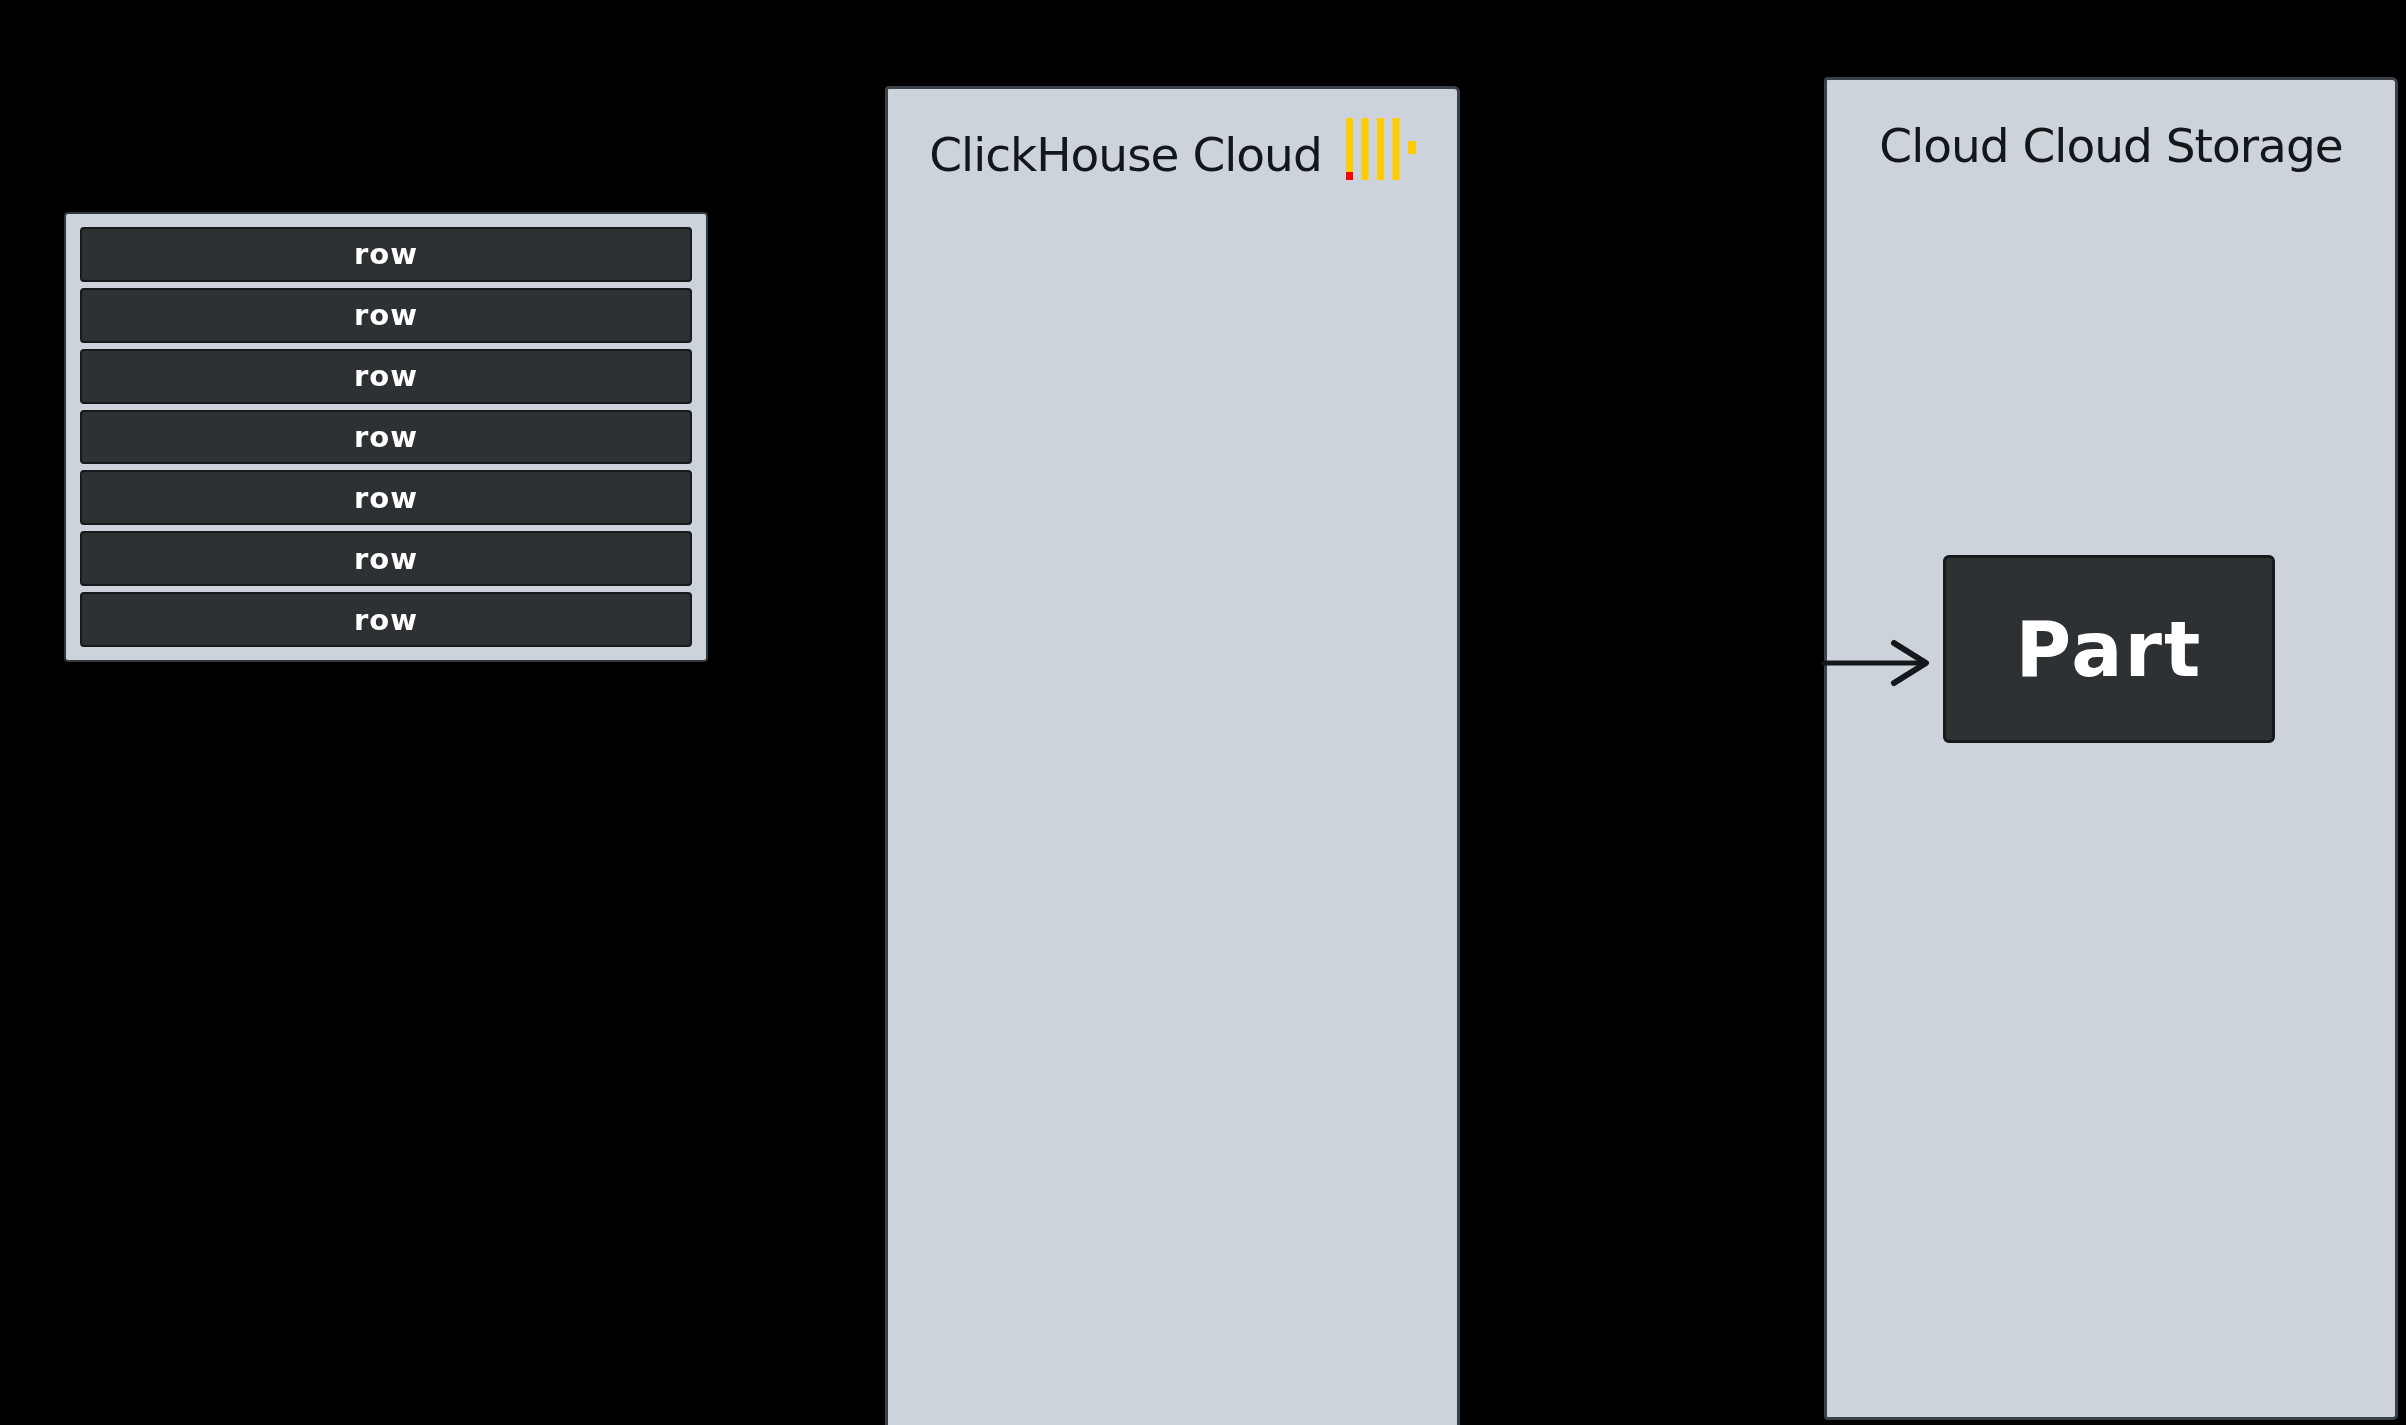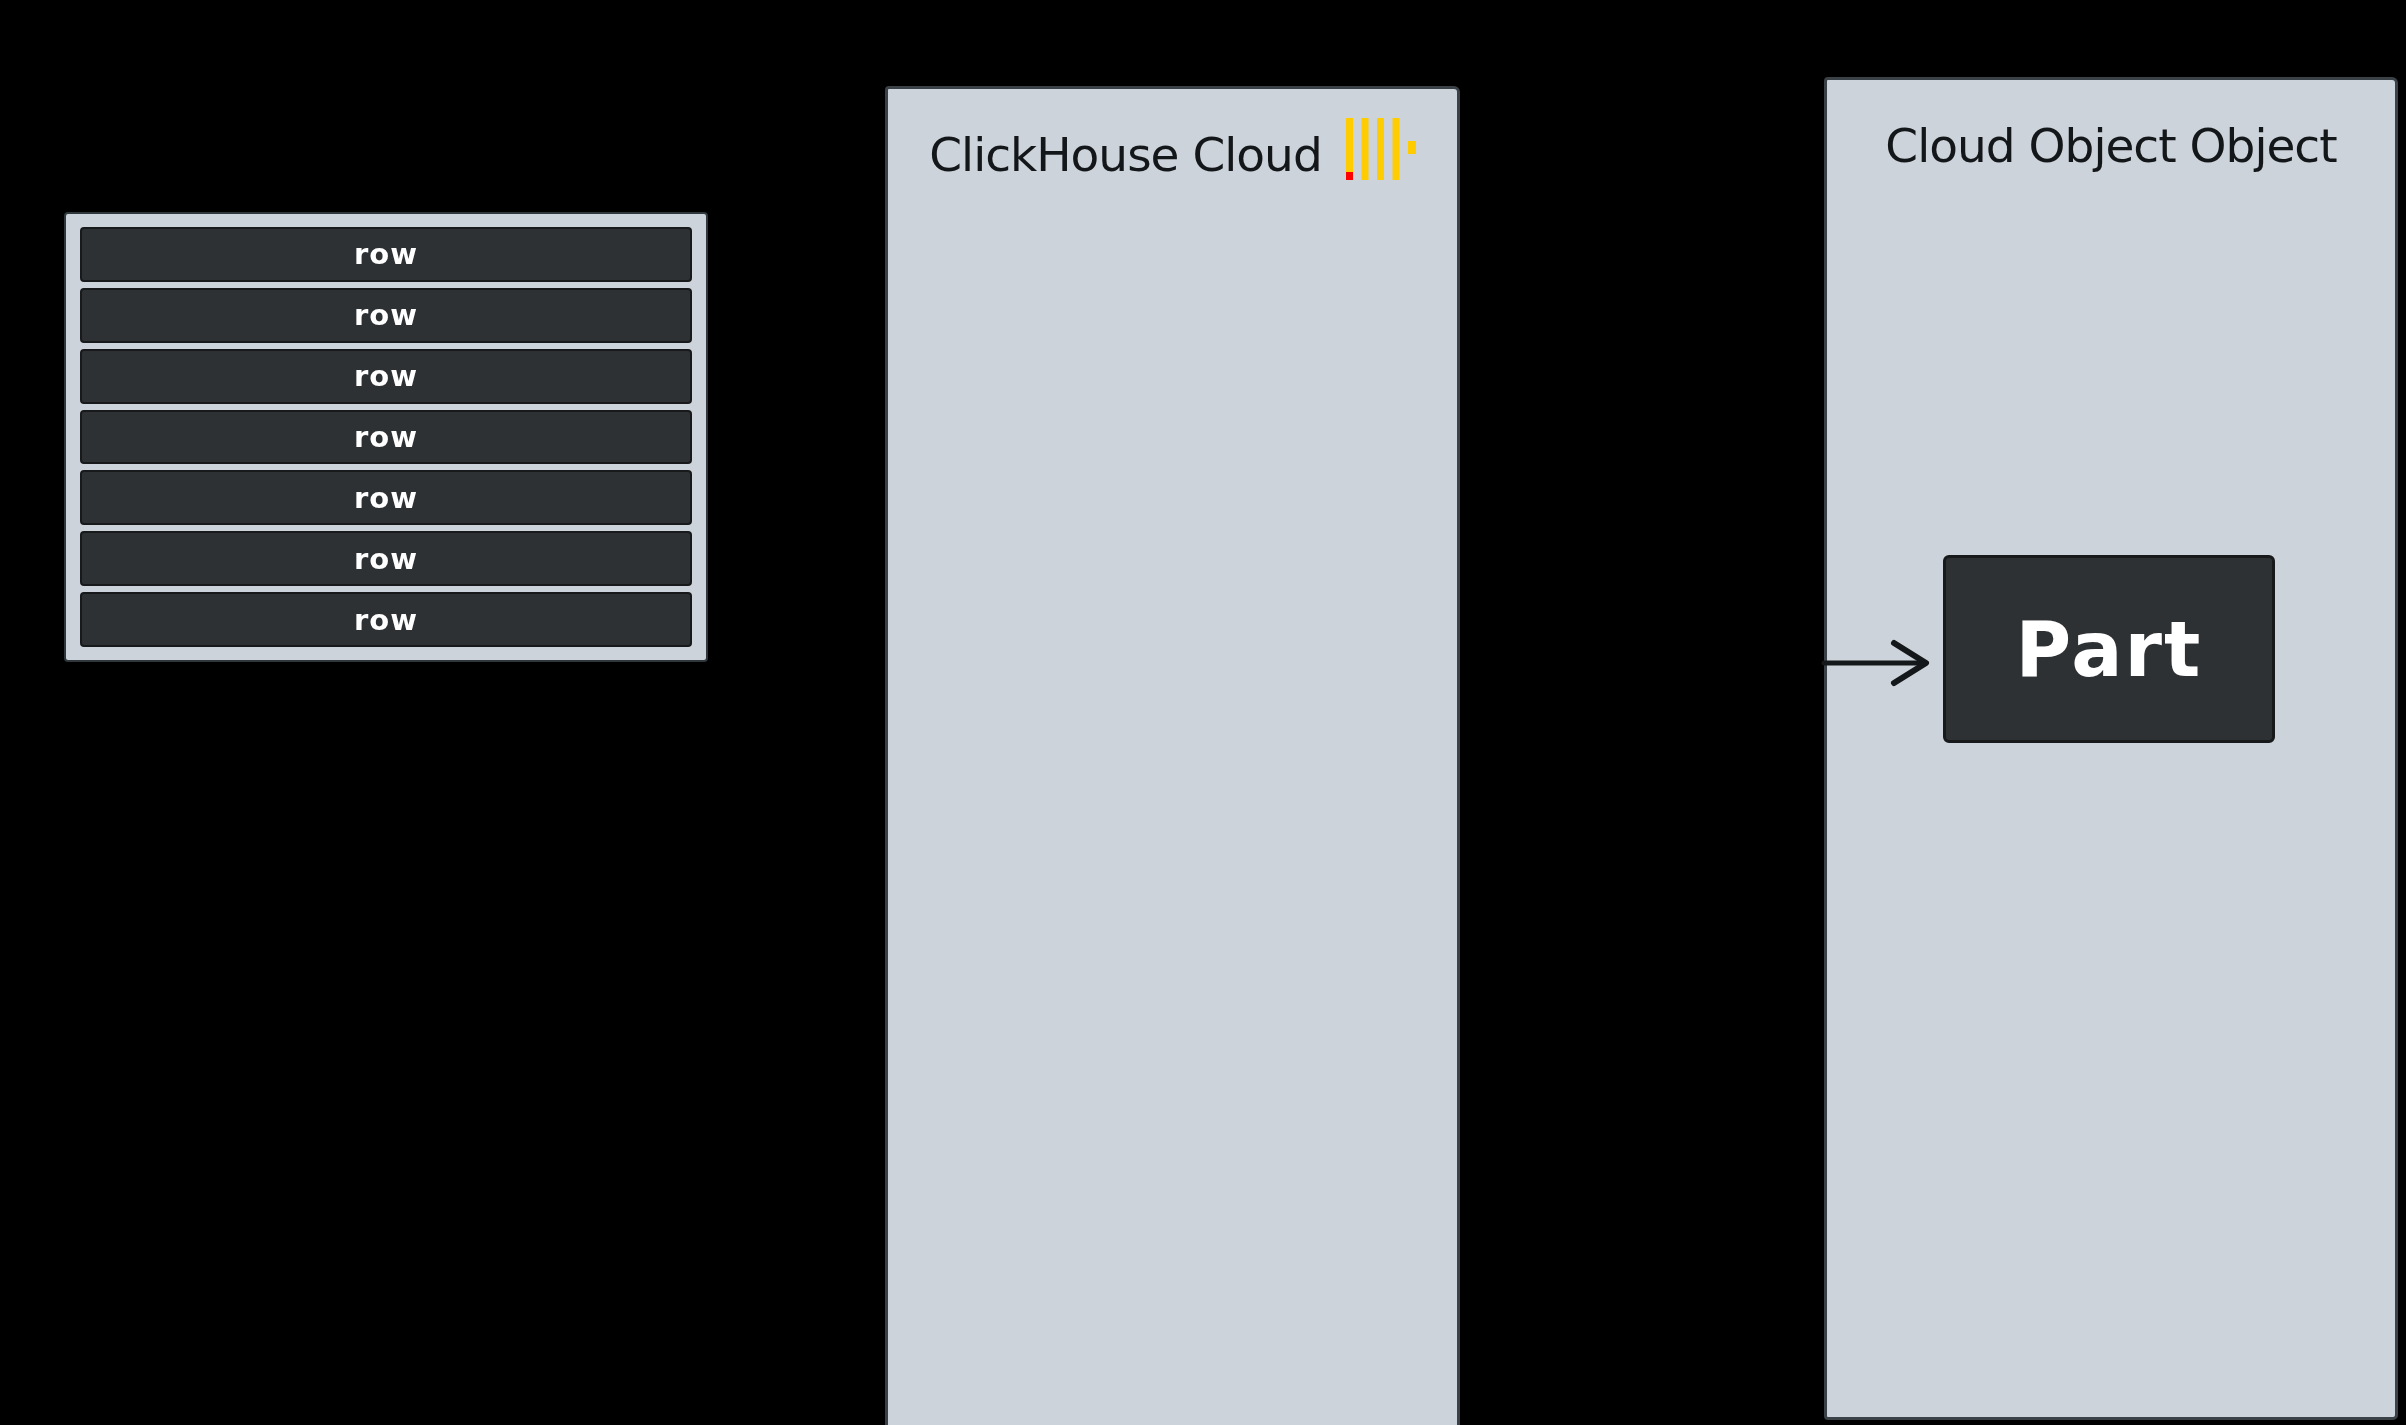--- a/index.html
+++ b/index.html
@@ -123,21 +123,21 @@
         <rect x="15.5" y="0" width="7" height="62" fill="#ffcc00"></rect>
         <rect x="31" y="0" width="7" height="62" fill="#ffcc00"></rect>
         <rect x="46.5" y="0" width="7" height="62" fill="#ffcc00"></rect>
         <rect x="62" y="23" width="8" height="13" fill="#ffcc00"></rect>
       </svg>
     </div>
   </div>
 
   <div class="panel panel-storage">
     <div class="panel-title-row">
-      <span class="panel-title">Cloud Object Object</span>
+      <span class="panel-title">Cloud Cloud Storage</span>
     </div>
     <div class="part-box">
       <span class="part-label">Part</span>
     </div>
   </div>
 
   <svg class="arrow-svg" viewBox="0 0 140 64" aria-hidden="true">
     <line x1="14" y1="32" x2="110" y2="32" stroke-width="5" stroke-linecap="round" stroke="#15181a"></line>
     <polyline points="84,12 116,32 84,52" fill="none" stroke-width="6" stroke-linecap="round" stroke-linejoin="round" stroke="#15181a"></polyline>
   </svg>

